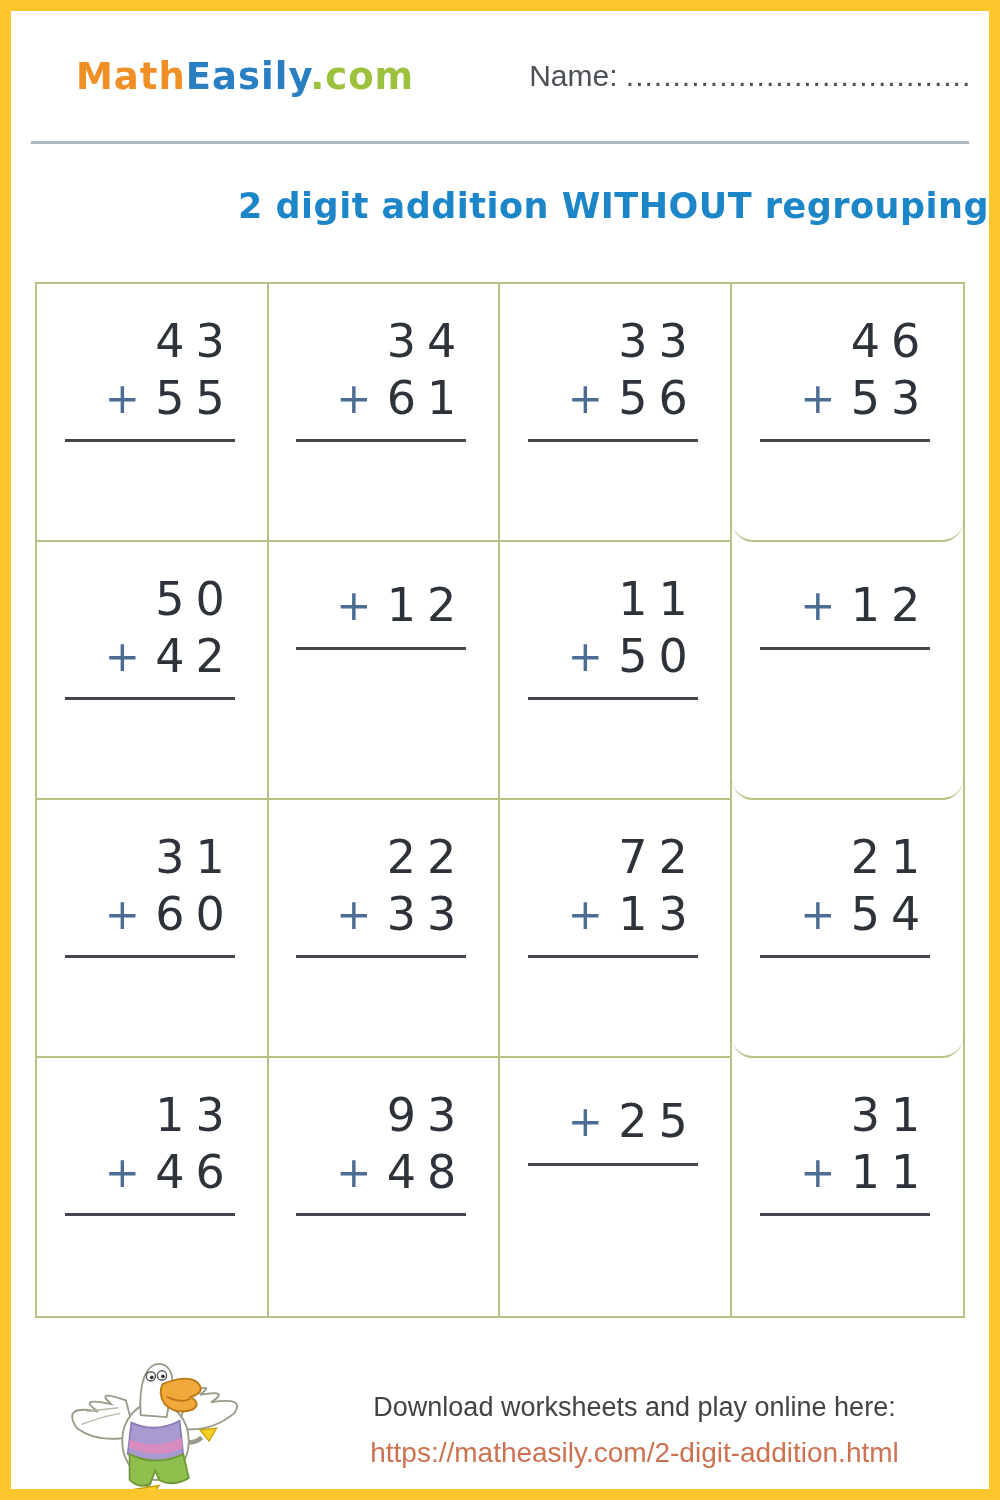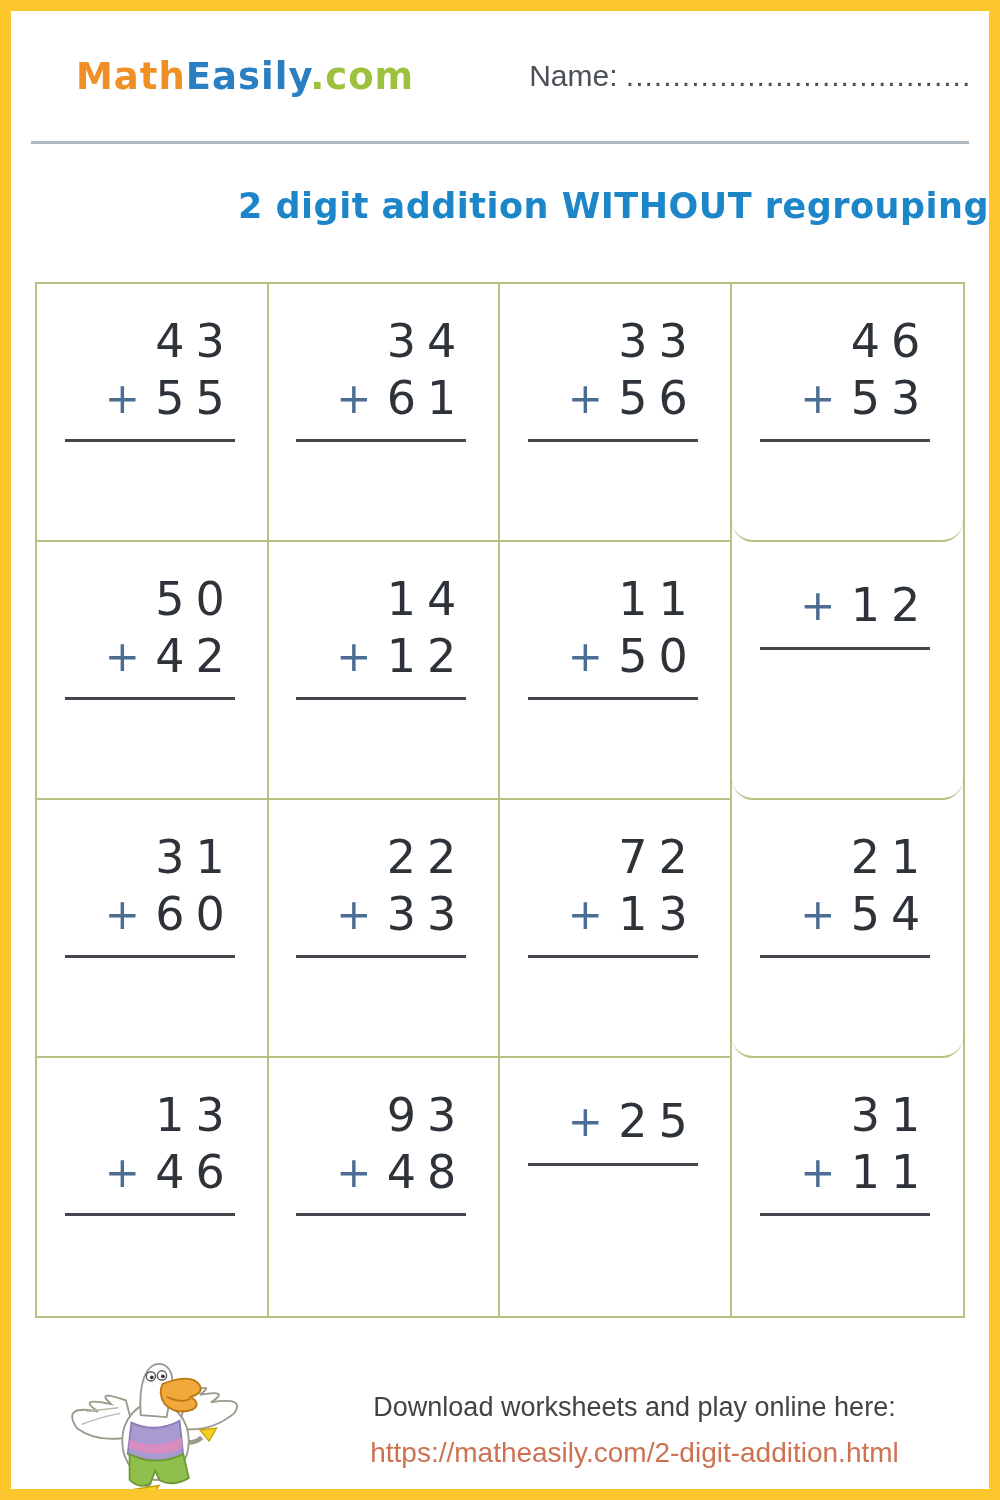--- a/index.html
+++ b/index.html
@@ -210,23 +210,20 @@
       <div class="addend-bottom-row">
         <span class="plus num">+</span>
         <span class="num">42</span>
       </div>
       <div class="answer-line"></div>
     </div>
   </div>
 
   <div class="cell">
     <div class="problem">
-      <div class="addend-top-row">
-        <span class="num">14</span>
-      </div>
       <div class="addend-bottom-row">
         <span class="plus num">+</span>
         <span class="num">12</span>
       </div>
       <div class="answer-line"></div>
     </div>
   </div>
 
   <div class="cell">
     <div class="problem">

